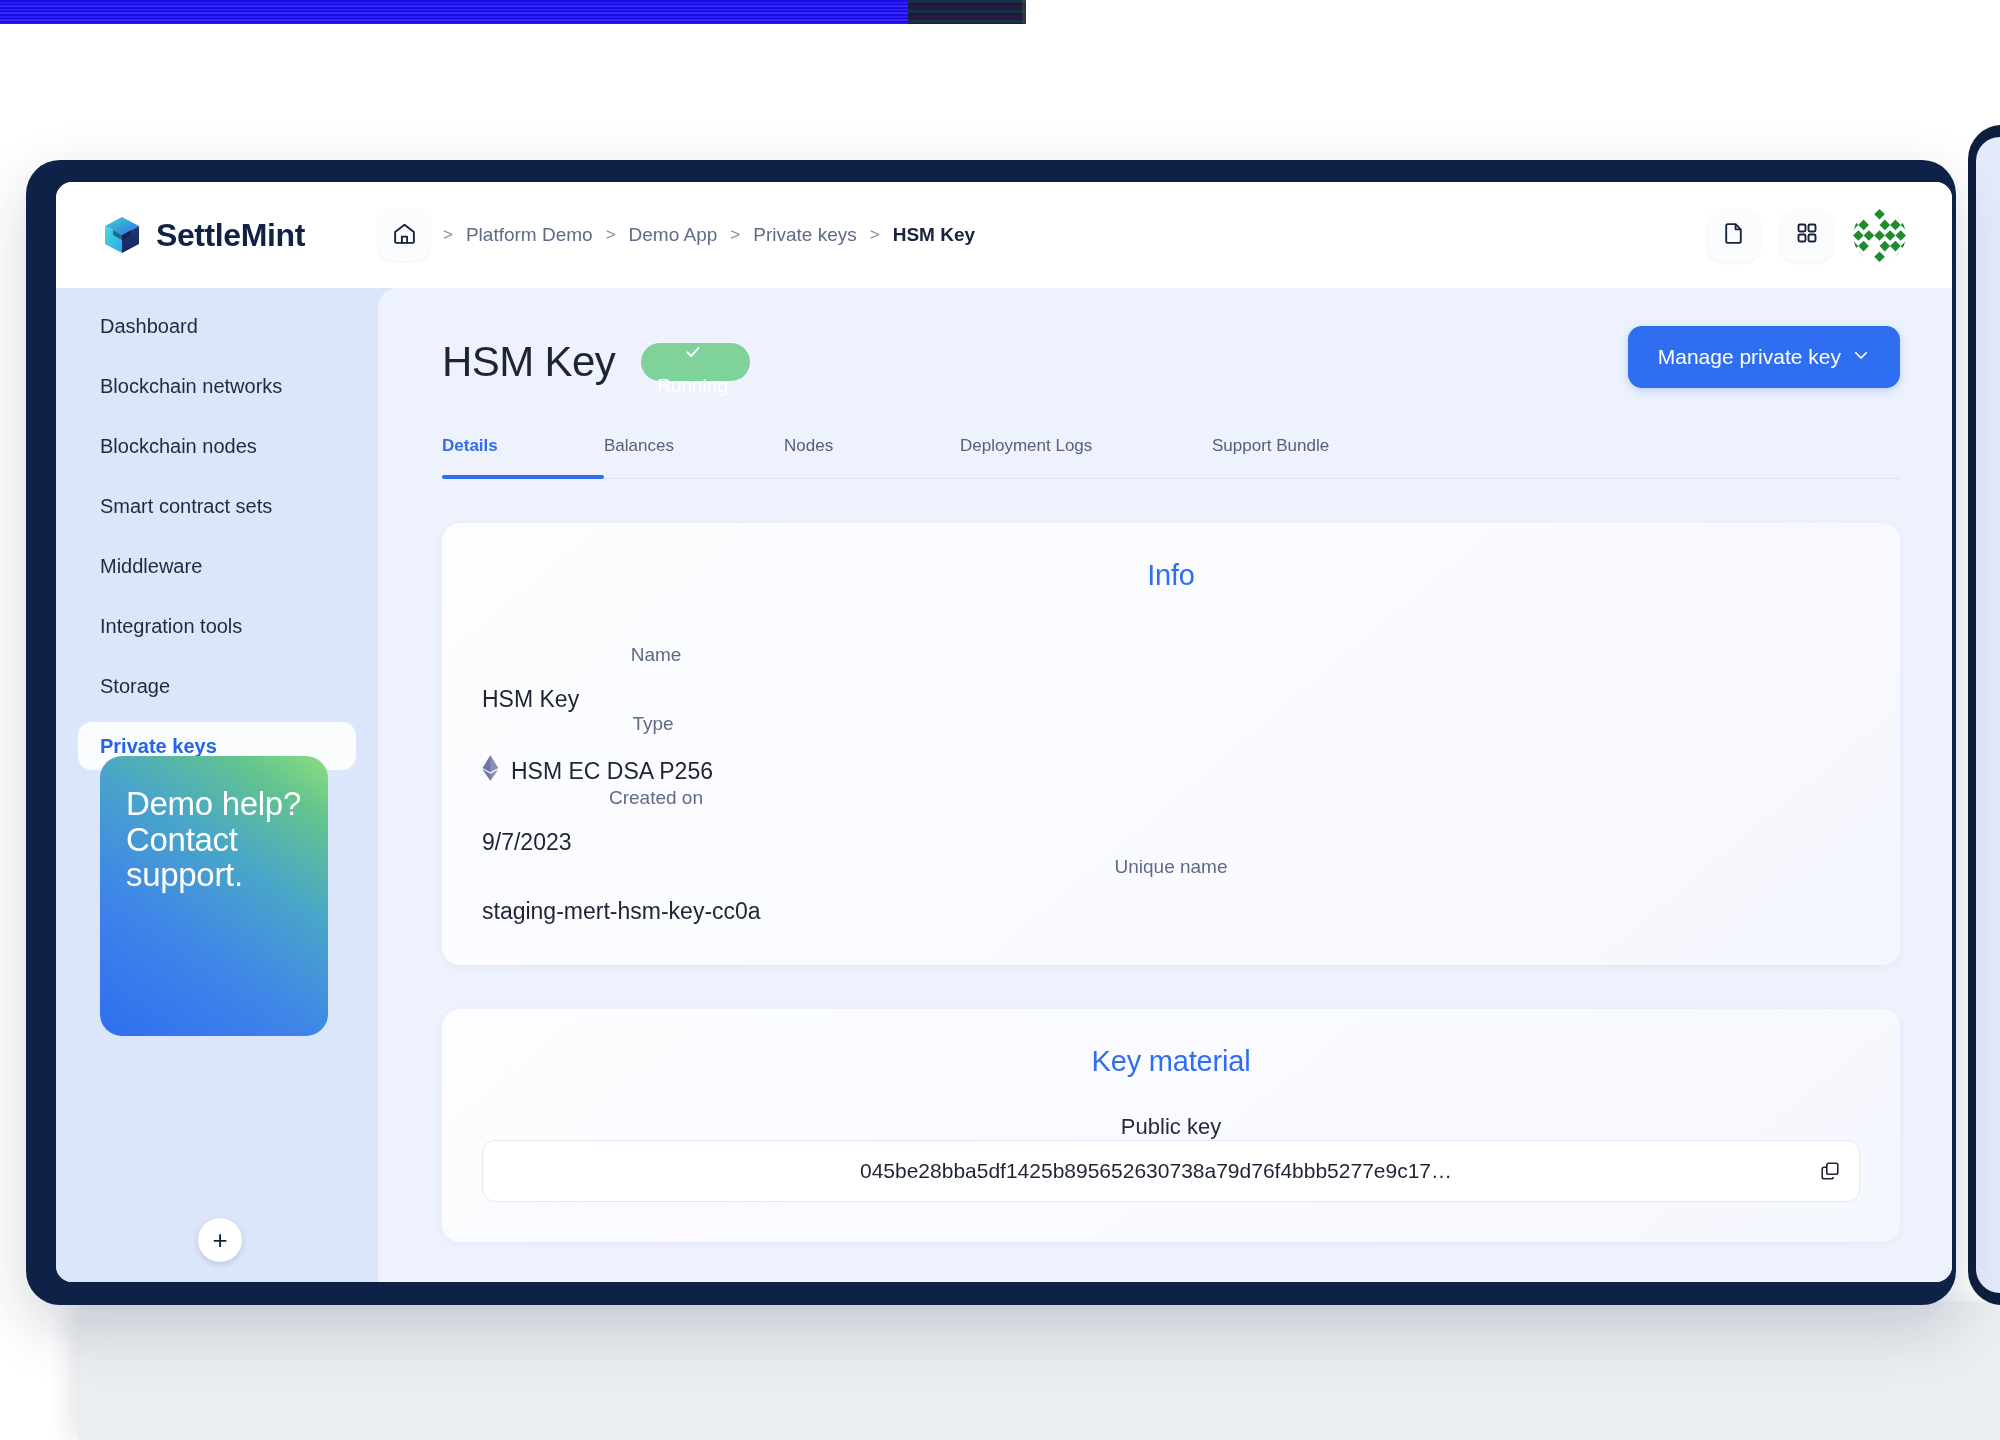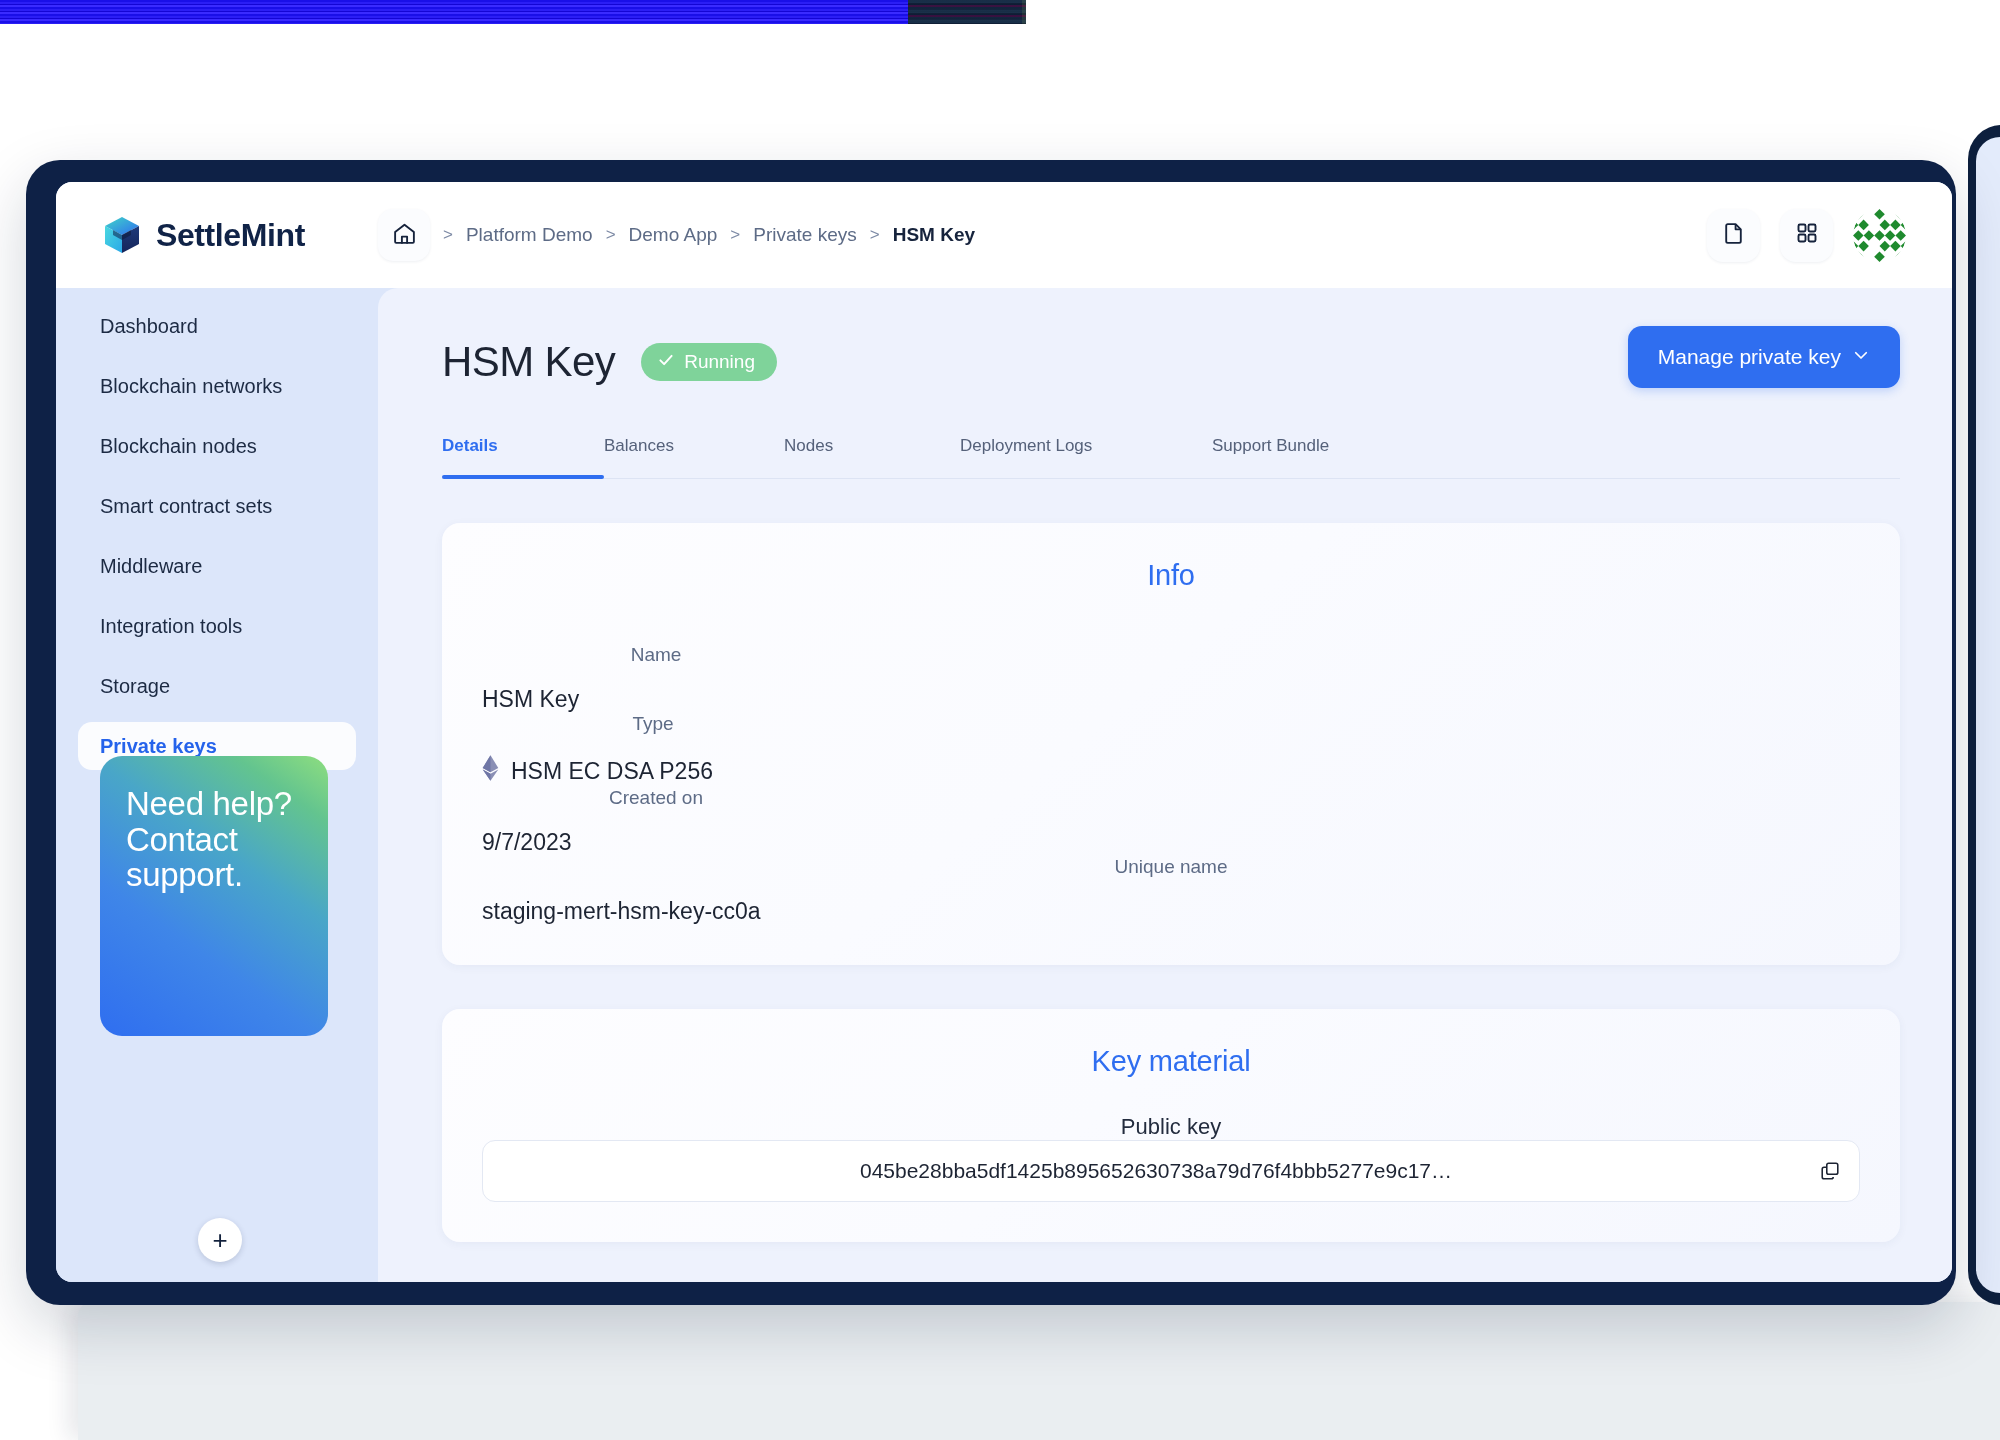--- a/index.html
+++ b/index.html
@@ -119,21 +119,21 @@
   
   .content {
     flex:1; background:#eef2fd; border-top-left-radius:20px;
     padding:46px 52px 0 64px; overflow:hidden; position:relative;
   }
   .page-head { display:flex; align-items:center; position:relative; height:56px; }
   .page-title { font-size:42px; font-weight:500; color:#1d2433; letter-spacing:-.6px; }
   .badge {
     margin-left:26px; height:38px; padding:0 22px 0 16px; border-radius:19px;
     background:#7fd39a; color:#ffffff; font-size:19px; display:flex;
-    align-items:center; gap:9px; font-weight:400;
+    align-items:center; gap:9px; font-weight:400;flex-direction:column;
   }
   .manage-btn {
     position:absolute; right:0; top:-8px; height:62px; padding:4px 30px;
     background:#2f6ef0; color:#fff; border-radius:14px; border:none;
     font-size:21px; display:flex; align-items:center; gap:11px; cursor:pointer;
     font-family:inherit; box-shadow:0 3px 10px rgba(47,110,240,.25);
   }
 
   .tabs { display:flex; margin-top:46px; border-bottom:1px solid #dde4f4; }
   .tab {
@@ -428,19 +428,19 @@
               </div>
             </div>
           </div>
         </div>
 
       </div>
     </div>
   </div>
 
   <div class="help-card">
-    <span>Need help? Contact support.</span>
+    <span>Demo help? Contact support.</span>
   </div>
   <div class="help-plus">
     <span>+</span>
   </div>
 
 </div>
 
 </body></html>

